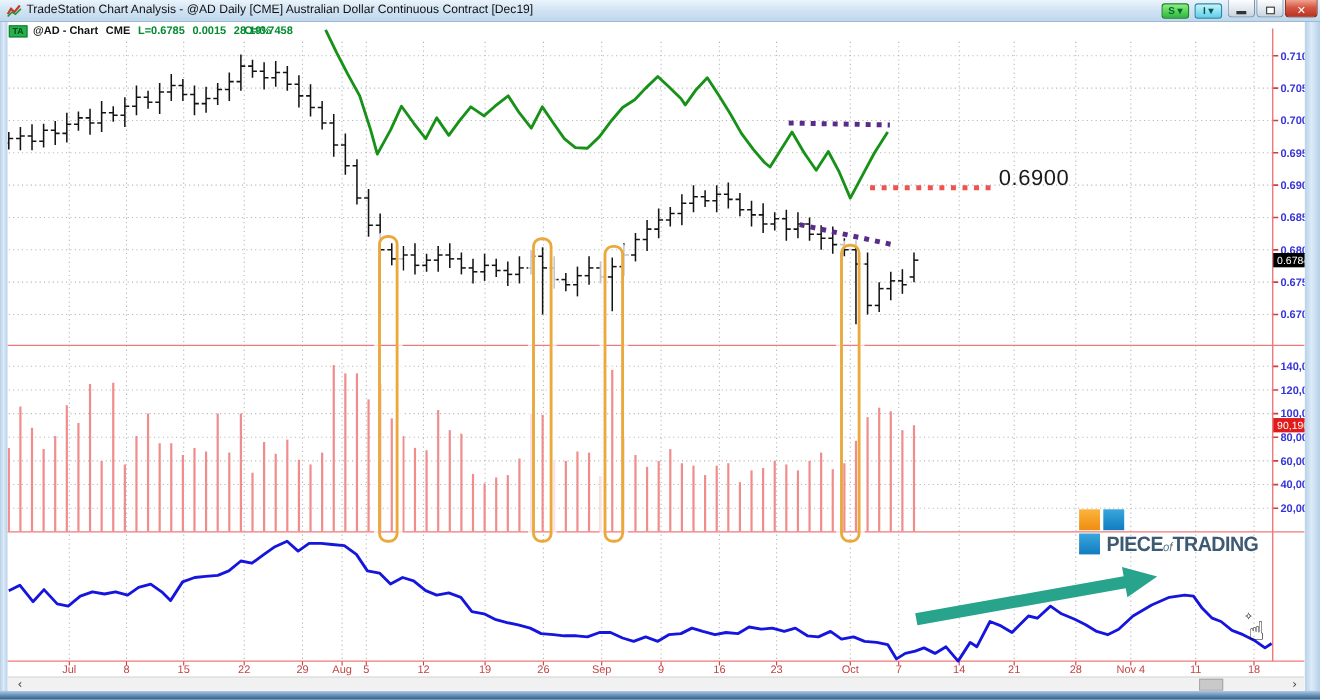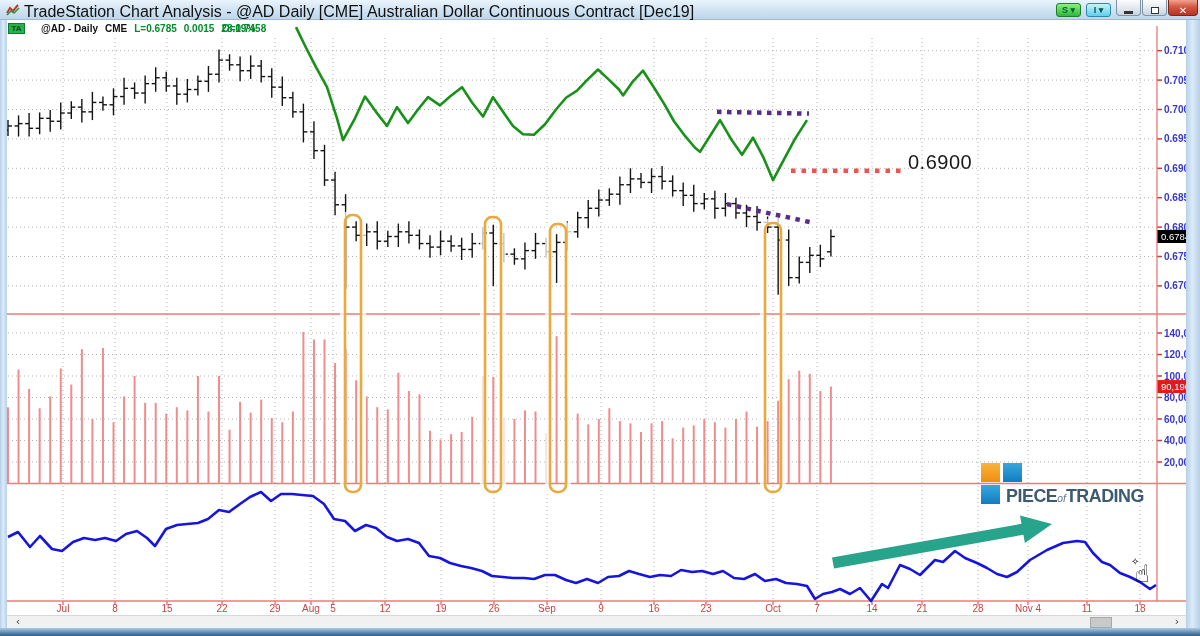--- a/index.html
+++ b/index.html
@@ -3,21 +3,21 @@
 <meta charset="utf-8">
 <style>
   * { margin:0; padding:0; box-sizing:border-box; }
   html,body { width:1200px; height:636px; font-family:"Liberation Sans", sans-serif; background:#d7e6f4; overflow:hidden; }
   #window { position:absolute; left:0; top:0; width:1200px; height:636px; background:#fff; }
 
   
   #titlebar { position:absolute; left:0; top:0; width:1200px; height:20px;
     background:linear-gradient(#eaf4fc, #cfe2f2 55%, #bed7ec); border-bottom:1px solid #9fb9d2; }
   #title-icon { position:absolute; left:6px; top:4px; width:14px; height:12px; }
-  #title-text { position:absolute; left:24px; top:3px; font-size:16px; color:#111; white-space:nowrap; }
+  #title-text { position:absolute; left:24px; top:3px; font-size:11px; color:#111; white-space:nowrap; }
   .pill-btn { position:absolute; top:3px; height:14px; width:25px; border-radius:3px; font-size:9px; font-weight:bold;
     color:#073; text-align:center; line-height:13px; border:1px solid #5f8f5f; }
   #s-btn { left:1056px; background:linear-gradient(#8cf07e,#2db83b); border-color:#1e7f28; color:#063; }
   #i-btn { left:1086px; background:linear-gradient(#c8f3fa,#5fd0ea); border-color:#2e8aa8; color:#055; }
   .cap-btn { position:absolute; top:0px; height:16px; border:1px solid #7e93a8; border-top:none;
     border-radius:0 0 4px 4px; background:linear-gradient(#fdfdfe,#e6ecf2 45%,#c9d4df); text-align:center; }
   #min-btn  { left:1116px; width:25px; }
   #restore-btn { left:1142px; width:25px; }
   #close-btn { left:1168px; width:30px; background:linear-gradient(#f0a38f,#d65745 45%,#b83322); border-color:#7e2619; }
   .glyph-min { display:inline-block; width:9px; height:3px; background:#333; margin-top:9px; }
@@ -28,21 +28,21 @@
   #border-left { left:0; width:7px; }
   #border-right { left:1186px; width:14px; }
   #border-bottom { position:absolute; left:0; top:628px; width:1200px; height:8px;
     background:linear-gradient(#aecbe6,#5b87ae 60%,#2f5e86); }
 
   
   #client { position:absolute; left:7px; top:20px; width:1179px; height:608px; background:#ffffff; overflow:hidden; }
 
   #ticker { position:absolute; left:1px; top:2px; height:13px; display:flex; align-items:center; font-size:10px; font-weight:bold; white-space:nowrap; }
   #ta-badge { display:inline-block; width:17px; height:11px; background:#25b14b; border:1px solid #127a30; color:#05481c;
-    font-size:8px; font-weight:bold; text-align:center; line-height:10px; margin-right:16px; }
+    font-size:8px; font-weight:bold; text-align:center; line-height:10px; margin-right:5px; }
   .tk-black { color:#111; margin-right:7px; }
   .tk-green { color:#008c2e; margin-right:7px;text-align:right; }
   #ticker-open { position:absolute; left:215px; top:3px; font-size:10px; font-weight:bold; color:#008c2e; }
 
   #chart-svg { position:absolute; left:-7px; top:-20px; }
 
   #level-label { position:absolute; left:901px; top:131px; font-size:20px; color:#1a1a1a; letter-spacing:0.5px; }
 
   
   #logo { position:absolute; left:974px; top:443px; width:170px; height:46px; }
@@ -539,21 +539,21 @@
         <rect x="765" y="223" width="16" height="269" rx="7" fill="none" stroke="#e9a93d" stroke-width="2.6"></rect>
         <polygon points="834.0,568.4 1023.4,534.7 1024.9,543.0 1052.0,524.0 1020.0,515.5 1021.5,523.8 832.0,557.6" fill="#28a38c"></polygon>
         <rect x="1157.5" y="230.00799999999975" width="29" height="13" fill="#000000"></rect>
         <text x="1161" y="240.00799999999975" fill="#ffffff" font-size="9.5" font-family="Liberation Sans, sans-serif" dn="last-price-badge-text">0.6784</text>
         <rect x="1157.5" y="380.04575" width="29" height="13" fill="#e01b1b"></rect>
         <text x="1161" y="390.04575" fill="#ffffff" font-size="9.5" font-family="Liberation Sans, sans-serif" dn="last-volume-badge-text">90,190</text>
       </svg>
 
     <div id="ticker">
       <span id="ta-badge">TA</span>
-      <span class="tk-black">@AD - Daily</span>
+      <span class="tk-black">@AD - Chart</span>
       <span class="tk-black">CME</span>
       <span class="tk-green">L=0.6785</span>
       <span class="tk-green">0.0015</span>
       <span class="tk-green">28.19%</span>
     </div>
     <div id="ticker-open">O=0.7458</div>
 
     <div id="level-label">0.6900</div>
 
     <div id="logo">

